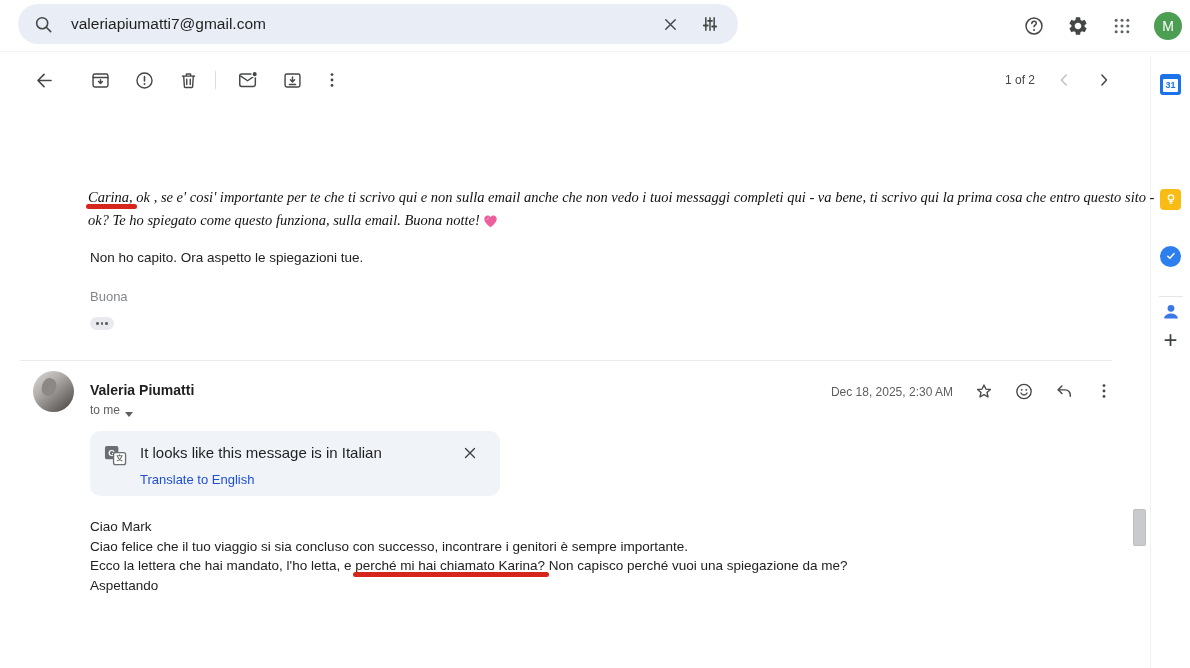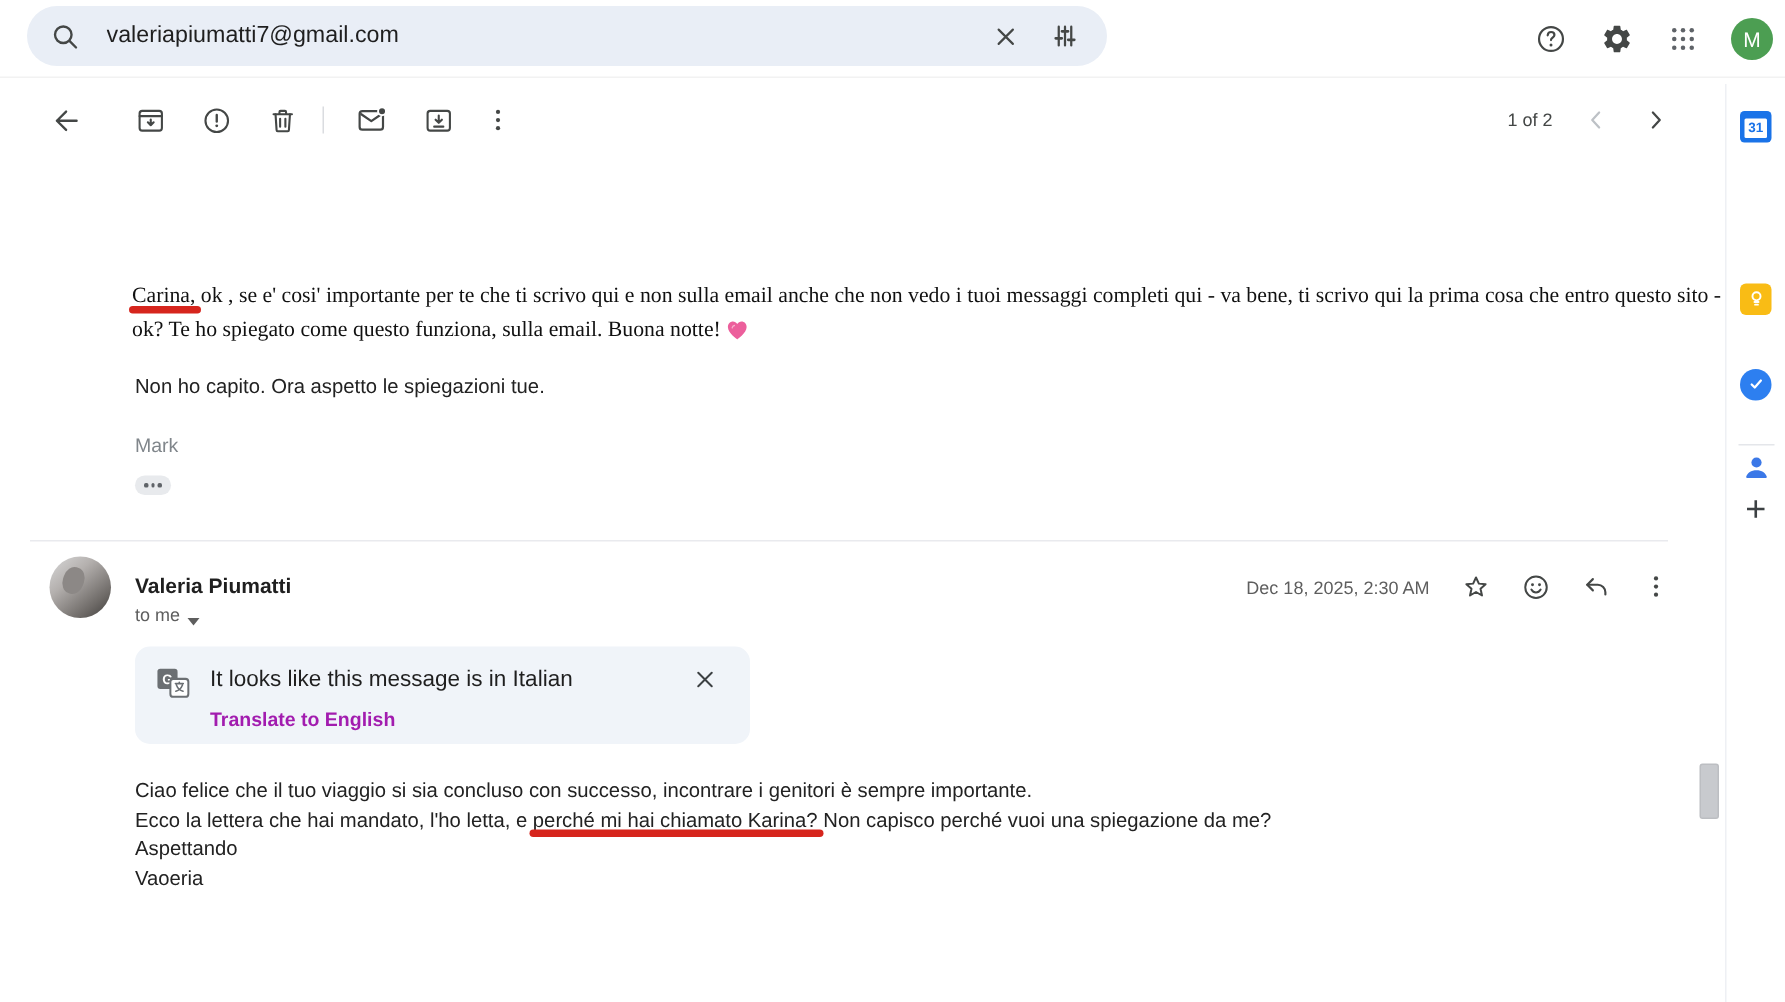--- a/index.html
+++ b/index.html
@@ -38,21 +38,21 @@
   .side-btn { position:absolute; left:50%; transform:translateX(-50%); width:28px; height:28px; border:none; background:transparent; display:flex; align-items:center; justify-content:center; cursor:pointer; }
   .side-divider { position:absolute; left:8px; top:240px; width:24px; height:1px; background:#e4e6ea; }
   .plus-btn { position:absolute; left:50%; transform:translateX(-50%); top:270px; width:28px; height:28px; border:none; background:transparent; font-size:24px; font-weight:300; color:#3c4043; cursor:pointer; line-height:28px; }
   .cal-icon { width:21px; height:21px; background:#1a73e8; border-radius:3px; position:relative; }
   .cal-icon .inner { position:absolute; left:3px; top:5px; right:3px; bottom:3px; background:#fff; border-radius:1px;
     display:flex; align-items:center; justify-content:center; font-size:9px; font-weight:bold; color:#1a73e8; }
   .keep-icon { width:21px; height:21px; background:#f9bc15; border-radius:4px; display:flex; align-items:center; justify-content:center; }
   .tasks-icon { width:21px; height:21px; background:#2d7ff0; border-radius:50%; display:flex; align-items:center; justify-content:center; }
   
   .msg-text { position:absolute; white-space:nowrap; font-size:13px; color:#222; }
-  .serif-par { position:absolute; left:88px; top:186px; font-family:"Liberation Serif", serif; font-size:14.5px; line-height:23px; color:#111; }
+  .serif-par { position:absolute; left:88px; top:186px; font-family:"Liberation Serif", serif; font-size:14.5px; line-height:23px; color:#111;font-style:italic; }
   .serif-par .line { display:block; white-space:nowrap; }
   .redline { position:relative; }
   .redline::after {
     content:""; position:absolute; left:-2px; right:-4px; bottom:-4px; height:5px;
     background:#d6251d; border-radius:3px;
   }
   .sig { position:absolute; left:90px; top:289px; font-size:13px; color:#80868b; }
   .trimmed-btn {
     position:absolute; left:90px; top:317px; width:24px; height:13px; border:none;
     background:#e8eaed; border-radius:7px; display:flex; align-items:center; justify-content:center; gap:2px; cursor:pointer;
@@ -69,21 +69,21 @@
   .sender-name { position:absolute; left:90px; top:382px; font-size:14px; font-weight:bold; color:#1f1f1f; }
   .to-me { position:absolute; left:90px; top:403px; font-size:12px; color:#5e5e5e; display:flex; align-items:flex-end; gap:5px; cursor:pointer; background:transparent; border:none; font-family:"Liberation Sans", sans-serif; }
   .caret-down { width:0; height:0; border-left:4px solid transparent; border-right:4px solid transparent; border-top:5px solid #5e5e5e; }
   .msg-date { position:absolute; left:790px; top:385px; width:163px; text-align:right; font-size:12px; color:#5e5e5e; }
   .hbtn { position:absolute; top:381px; width:20px; height:20px; border:none; background:transparent; display:flex; align-items:center; justify-content:center; cursor:pointer; }
   
   .banner { position:absolute; left:90px; top:431px; width:410px; height:65px; background:#f0f4f9; border-radius:10px; }
   .banner .ticon { position:absolute; left:14px; top:12px; }
   .banner-title { position:absolute; left:50px; top:13px; font-size:15px; color:#1f1f1f; white-space:nowrap; }
   .banner-close { position:absolute; left:370px; top:12px; width:20px; height:20px; border:none; background:transparent; display:flex; align-items:center; justify-content:center; cursor:pointer; }
-  .banner-link { position:absolute; left:50px; top:41px; font-size:13px; font-weight:bold; color:#a21caf; border:none; background:transparent; cursor:pointer; font-family:"Liberation Sans", sans-serif; padding:0; }
+  .banner-link { position:absolute; left:50px; top:41px; font-size:13px; font-weight:normal; color:#1d4ed8; border:none; background:transparent; cursor:pointer; font-family:"Liberation Sans", sans-serif; padding:0; }
   
   .body2 { position:absolute; left:90px; top:517px; font-size:13.5px; line-height:19.6px; color:#222; }
   .body2 .line { display:block; white-space:nowrap; }
   
   .scroll-thumb { position:absolute; left:1133px; top:509px; width:13px; height:37px; background:#c8cace; border:1px solid #bcbec2; border-radius:2px; cursor:pointer; }
   .heart-svg { display:inline-block; vertical-align:-3px; margin-left:3px; }
 </style>
 </head>
 <body>
 
@@ -237,21 +237,21 @@
   <div class="serif-par">
     <span class="line"><span class="redline">Carina,</span><span> ok , se e' cosi' importante per te che ti scrivo qui e non sulla email anche che non vedo i tuoi messaggi completi qui - va bene, ti scrivo qui la prima cosa che entro questo sito -</span></span>
     <span class="line"><span>ok? Te ho spiegato come questo funziona, sulla email. Buona notte!</span><svg class="heart-svg" width="15" height="14" viewBox="0 0 24 22">
           <path d="M12 21S2 14.2 2 7.8C2 4.3 4.6 2 7.4 2 9.3 2 11 3 12 4.6 13 3 14.7 2 16.6 2 19.4 2 22 4.3 22 7.8 22 14.2 12 21 12 21z" fill="#ec5f9c"></path>
           <path d="M9 6.2c-1.2.2-2.2 1.2-2.4 2.5" stroke="#f8aecb" stroke-width="1.4" fill="none" stroke-linecap="round"></path>
         </svg></span>
   </div>
 
   <div class="msg-text" style="left:90px; top:250px; font-size:13.5px">Non ho capito. Ora aspetto le spiegazioni tue.</div>
 
-  <div class="sig">Mark</div>
+  <div class="sig">Buona</div>
 
   <button class="trimmed-btn">
       <i></i>
       <i></i>
       <i></i>
     </button>
 
   <div class="msg-divider"></div>
 
   <div class="sender-avatar"></div>
@@ -301,21 +301,21 @@
     <span class="banner-title">It looks like this message is in Italian</span>
     <button class="banner-close">
       <svg width="18" height="18" viewBox="0 0 24 24">
           <path d="M6 6l12 12M18 6L6 18" stroke="#3c4043" stroke-width="1.8" stroke-linecap="round"></path>
         </svg>
     </button>
     <button class="banner-link">Translate to English</button>
   </div>
 
   <div class="body2">
+    <span class="line">Ciao Mark</span>
     <span class="line">Ciao felice che il tuo viaggio si sia concluso con successo, incontrare i genitori è sempre importante.</span>
     <span class="line"><span>Ecco la lettera che hai mandato, l'ho letta, e </span><span class="redline">perché mi hai chiamato Karina?</span><span> Non capisco perché vuoi una spiegazione da me?</span></span>
     <span class="line">Aspettando</span>
-    <span class="line">Vaoeria</span>
   </div>
 
   <div class="scroll-thumb"></div>
 
 </div>
 
 </body></html>

